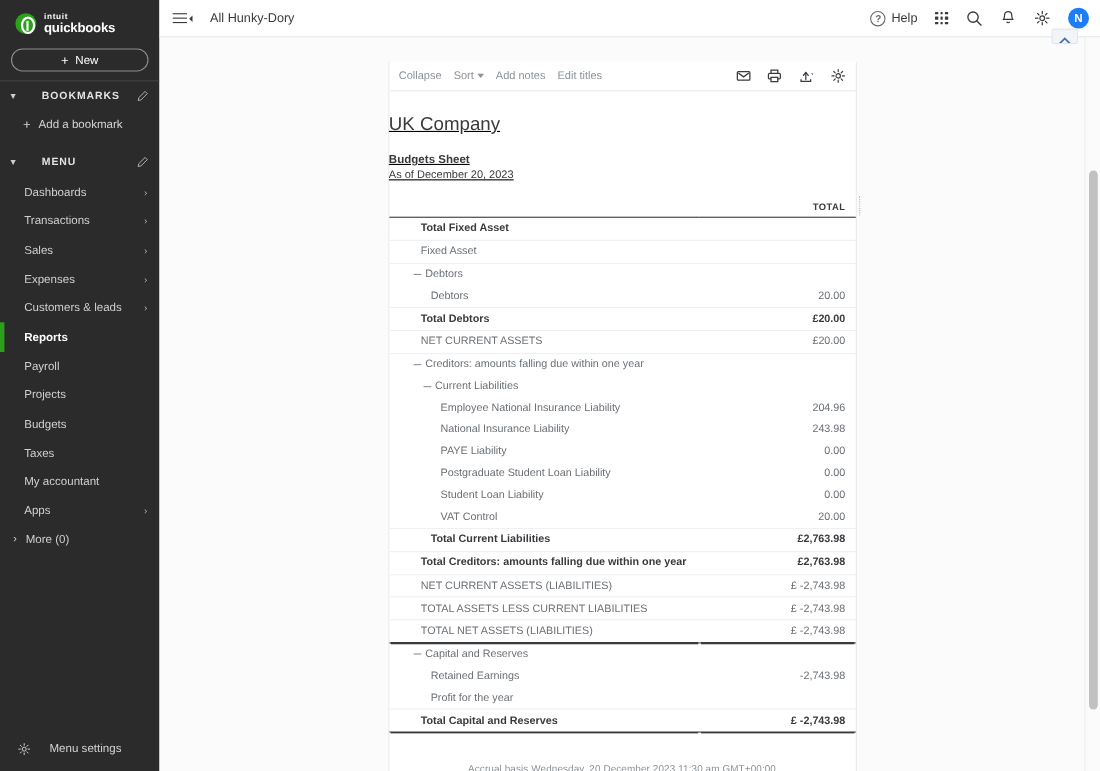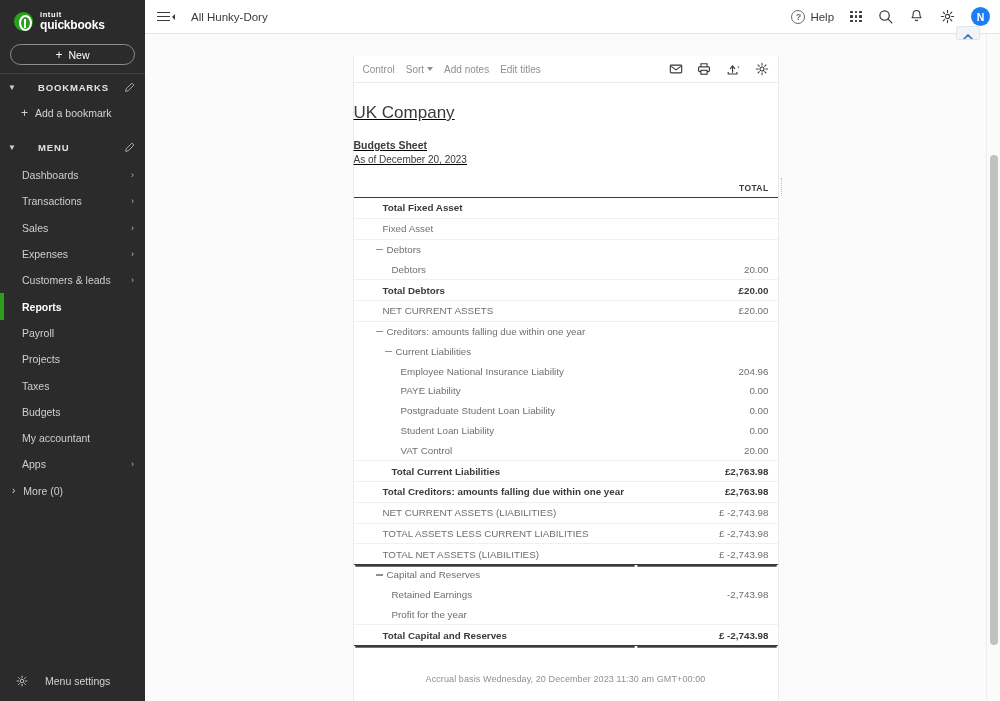--- a/index.html
+++ b/index.html
@@ -318,24 +318,24 @@
       <div class="mi active">
         <span class="mi-label">Reports</span>
       </div>
       <div class="mi">
         <span class="mi-label">Payroll</span>
       </div>
       <div class="mi">
         <span class="mi-label">Projects</span>
       </div>
       <div class="mi">
+        <span class="mi-label">Budgets</span>
+      </div>
+      <div class="mi">
         <span class="mi-label">Taxes</span>
-      </div>
-      <div class="mi">
-        <span class="mi-label">Budgets</span>
       </div>
       <div class="mi">
         <span class="mi-label">My accountant</span>
       </div>
       <div class="mi">
         <span class="mi-label">Apps</span>
         <span class="chev">›</span>
       </div>
     </div>
 
@@ -405,21 +405,21 @@
   </div>
 
   <div class="vscroll">
     <div class="vthumb"></div>
   </div>
 
   <div class="report-scroll">
     <div class="report-card">
 
       <div class="rep-toolbar">
-        <span class="tb-link">Control</span>
+        <span class="tb-link">Collapse</span>
         <span class="tb-link">
           <span>Sort</span>
           <span class="tb-caret"></span>
         </span>
         <span class="tb-link">Add notes</span>
         <span class="tb-link">Edit titles</span>
 
         <div class="tb-icons">
           <svg class="svg-ic" width="14" height="14" viewBox="0 0 16 16">
             <rect x="1.5" y="3.5" width="13" height="9" rx="1" fill="none" stroke="#393a3d" stroke-width="1.3"></rect>
@@ -532,20 +532,28 @@
               <td class="c-name">
                 <div class="tw ind3">
                   <span>Employee National Insurance Liability</span>
                 </div>
               </td>
               <td class="c-val">204.96</td>
             </tr>
             <tr class="row nb">
               <td class="c-name">
                 <div class="tw ind3">
+                  <span>National Insurance Liability</span>
+                </div>
+              </td>
+              <td class="c-val">243.98</td>
+            </tr>
+            <tr class="row nb">
+              <td class="c-name">
+                <div class="tw ind3">
                   <span>PAYE Liability</span>
                 </div>
               </td>
               <td class="c-val">0.00</td>
             </tr>
             <tr class="row nb">
               <td class="c-name">
                 <div class="tw ind3">
                   <span>Postgraduate Student Loan Liability</span>
                 </div>

